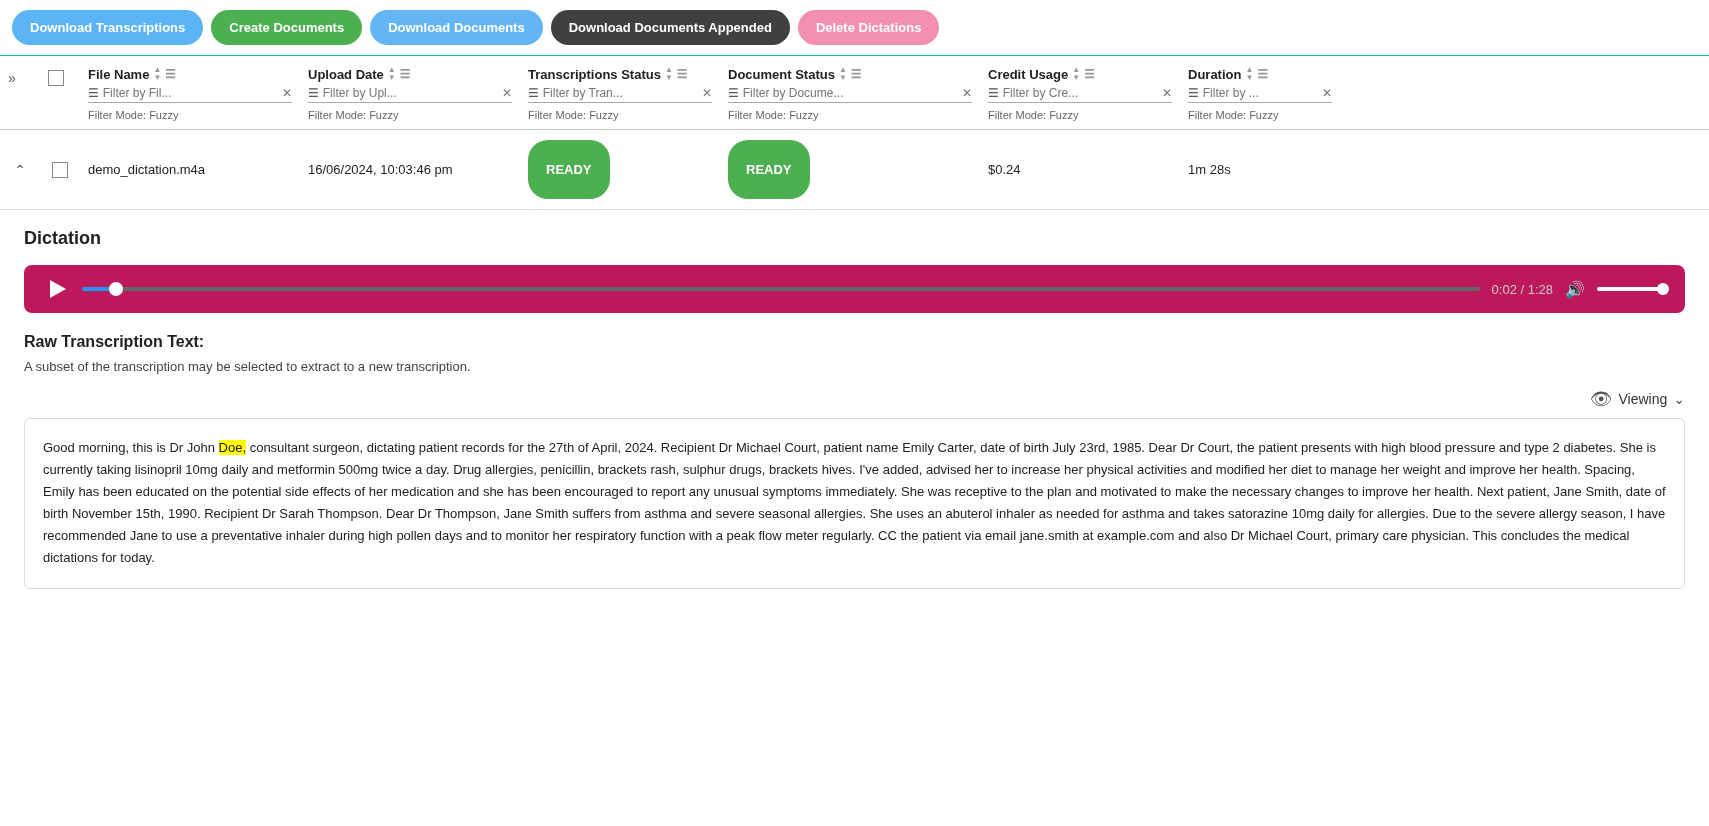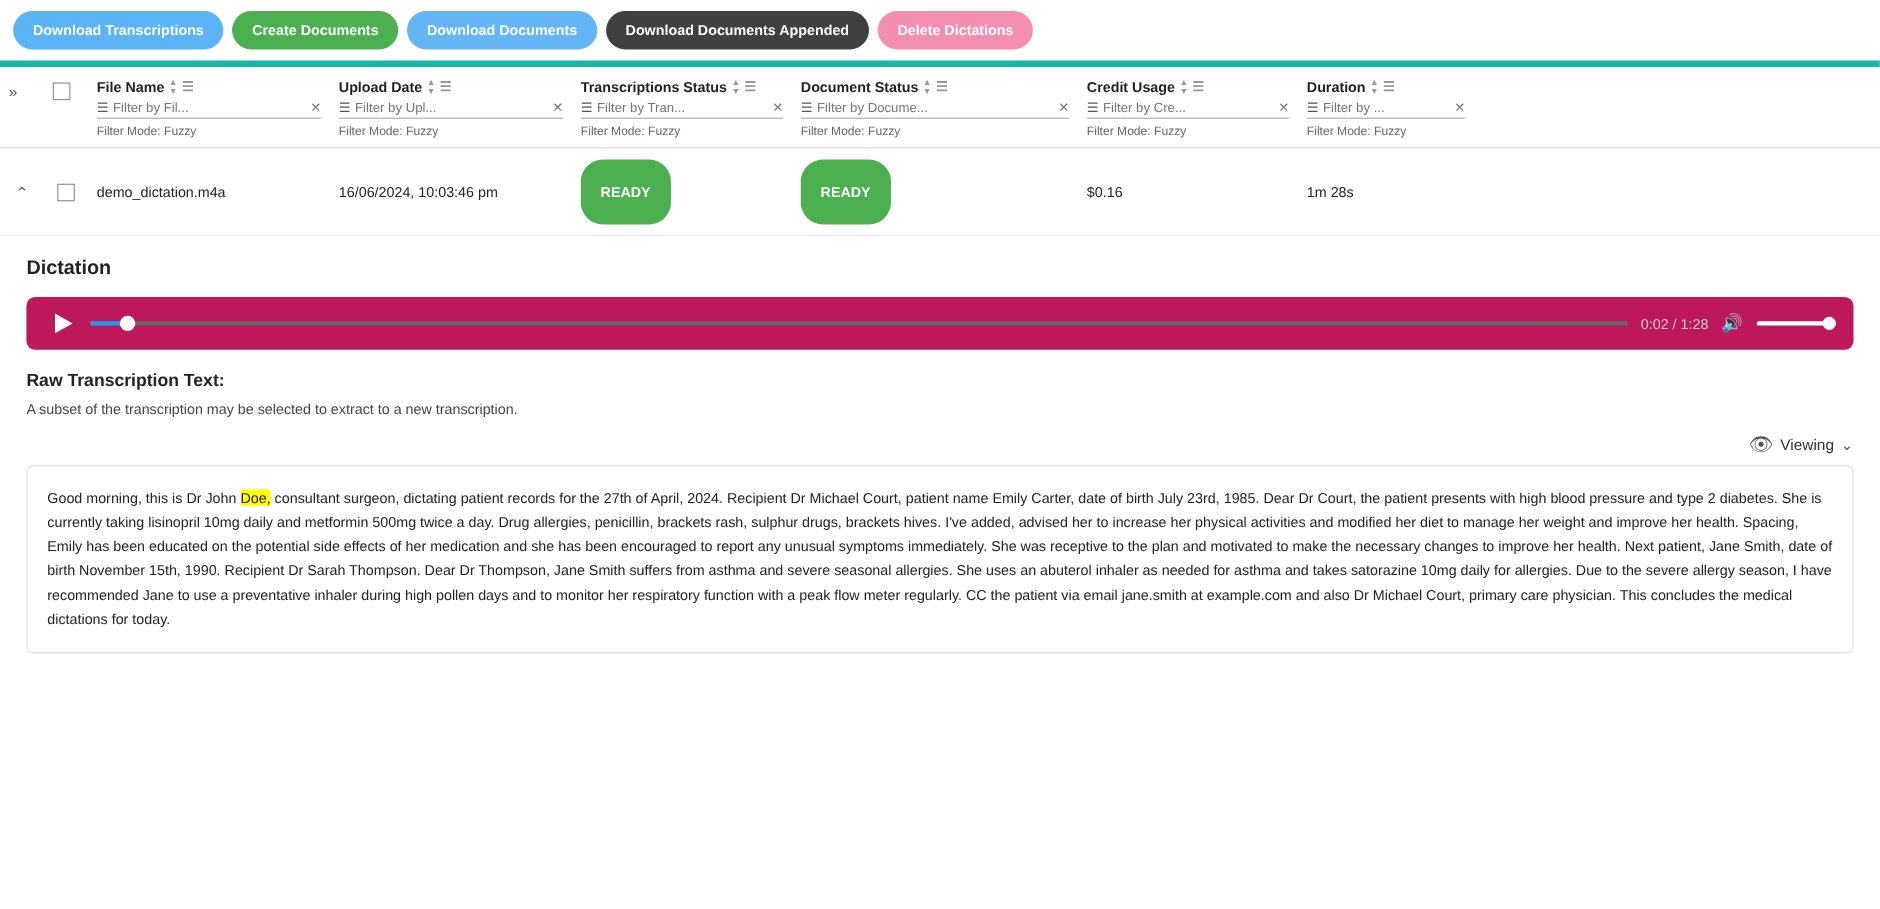--- a/index.html
+++ b/index.html
@@ -4,21 +4,21 @@
   <style>
     * { box-sizing: border-box; margin: 0; padding: 0; }
     body { font-family: Arial, sans-serif; font-size: 13px; background: #fff; color: #222; overflow-x: hidden; }
 
     
     .toolbar {
       display: flex;
       gap: 8px;
       padding: 10px 12px;
       background: #fff;
-      border-bottom: 6px solid #14b8a6;
+      border-bottom: 1px solid #14b8a6;
       flex-wrap: wrap;
     }
     .toolbar-btn {
       padding: 10px 18px;
       border-radius: 22px;
       border: none;
       cursor: pointer;
       font-size: 13px;
       font-weight: 600;
       color: #fff;
@@ -316,21 +316,21 @@
     <span class="checkbox"></span>
   </div>
   <div class="data-cell">demo_dictation.m4a</div>
   <div class="data-cell">16/06/2024, 10:03:46 pm</div>
   <div class="data-cell">
     <span class="badge badge-green">READY</span>
   </div>
   <div class="data-cell">
     <span class="badge badge-green">READY</span>
   </div>
-  <div class="data-cell">$0.16</div>
+  <div class="data-cell">$0.24</div>
   <div class="data-cell">1m 28s</div>
 </div>
 
 <div class="expand-panel">
   <div class="dictation-title">Dictation</div>
 
   <div class="audio-player">
     <button class="play-btn">
       <span class="play-triangle"></span>
     </button>

